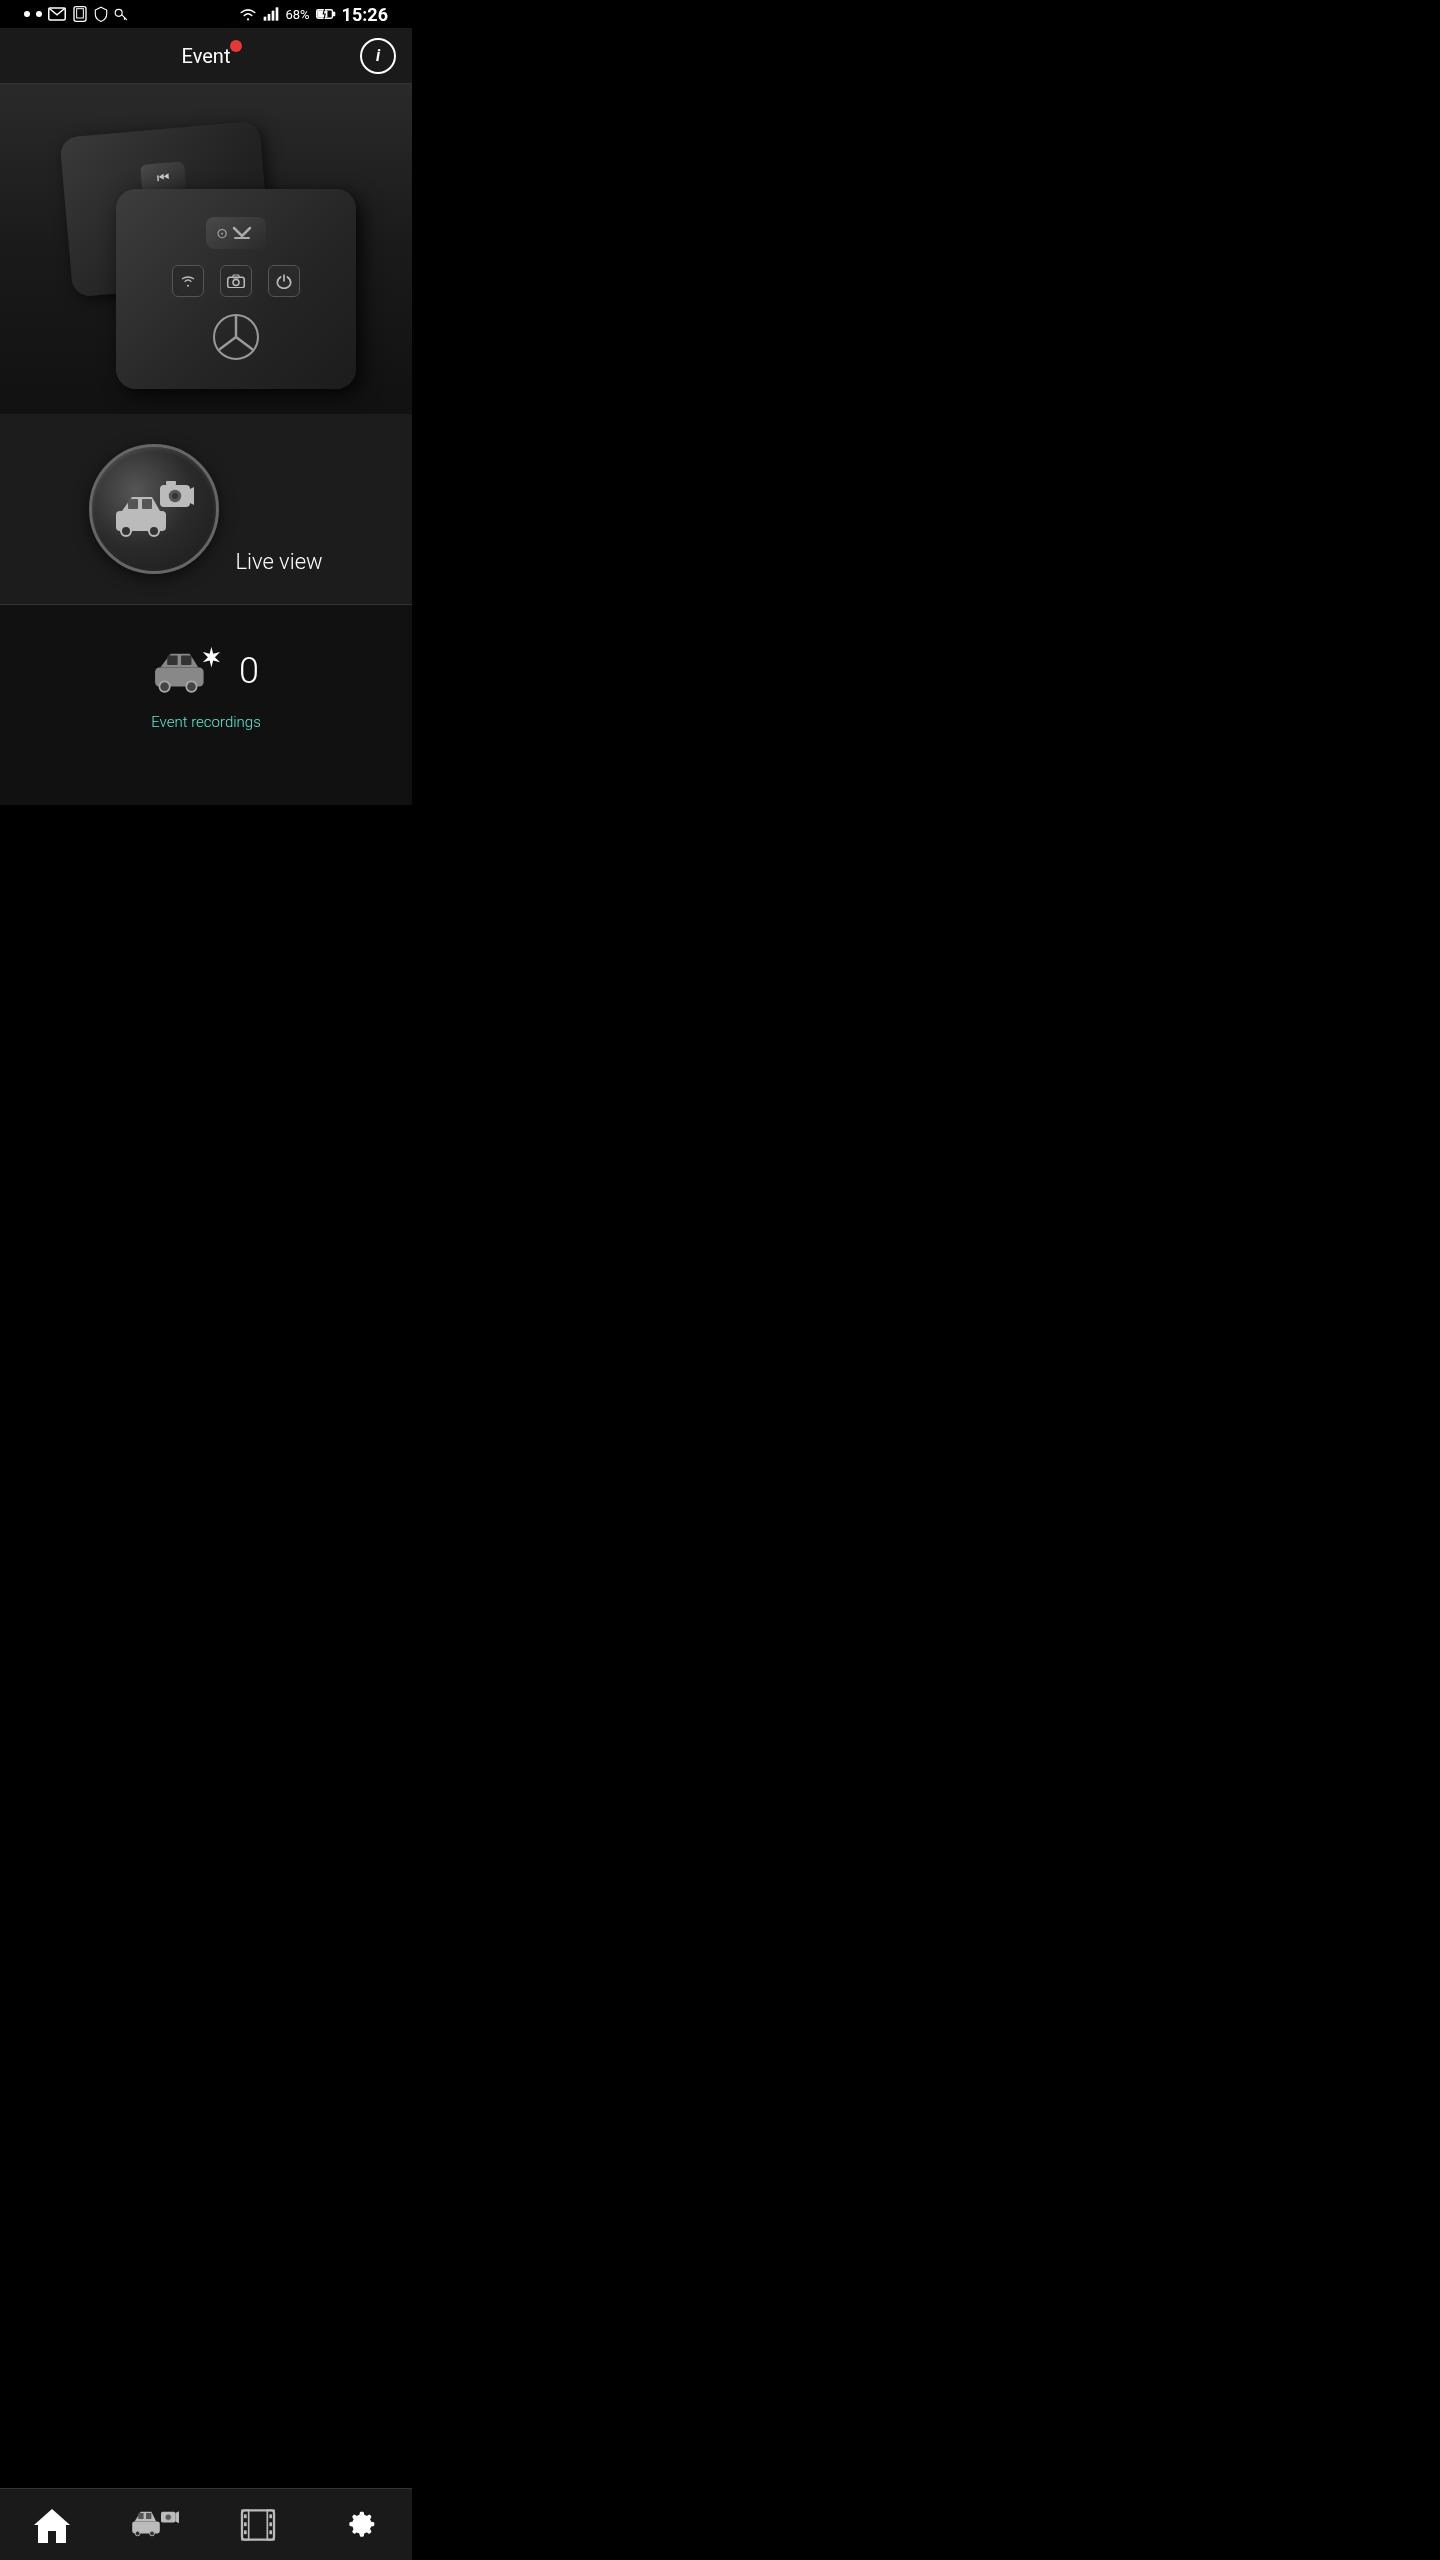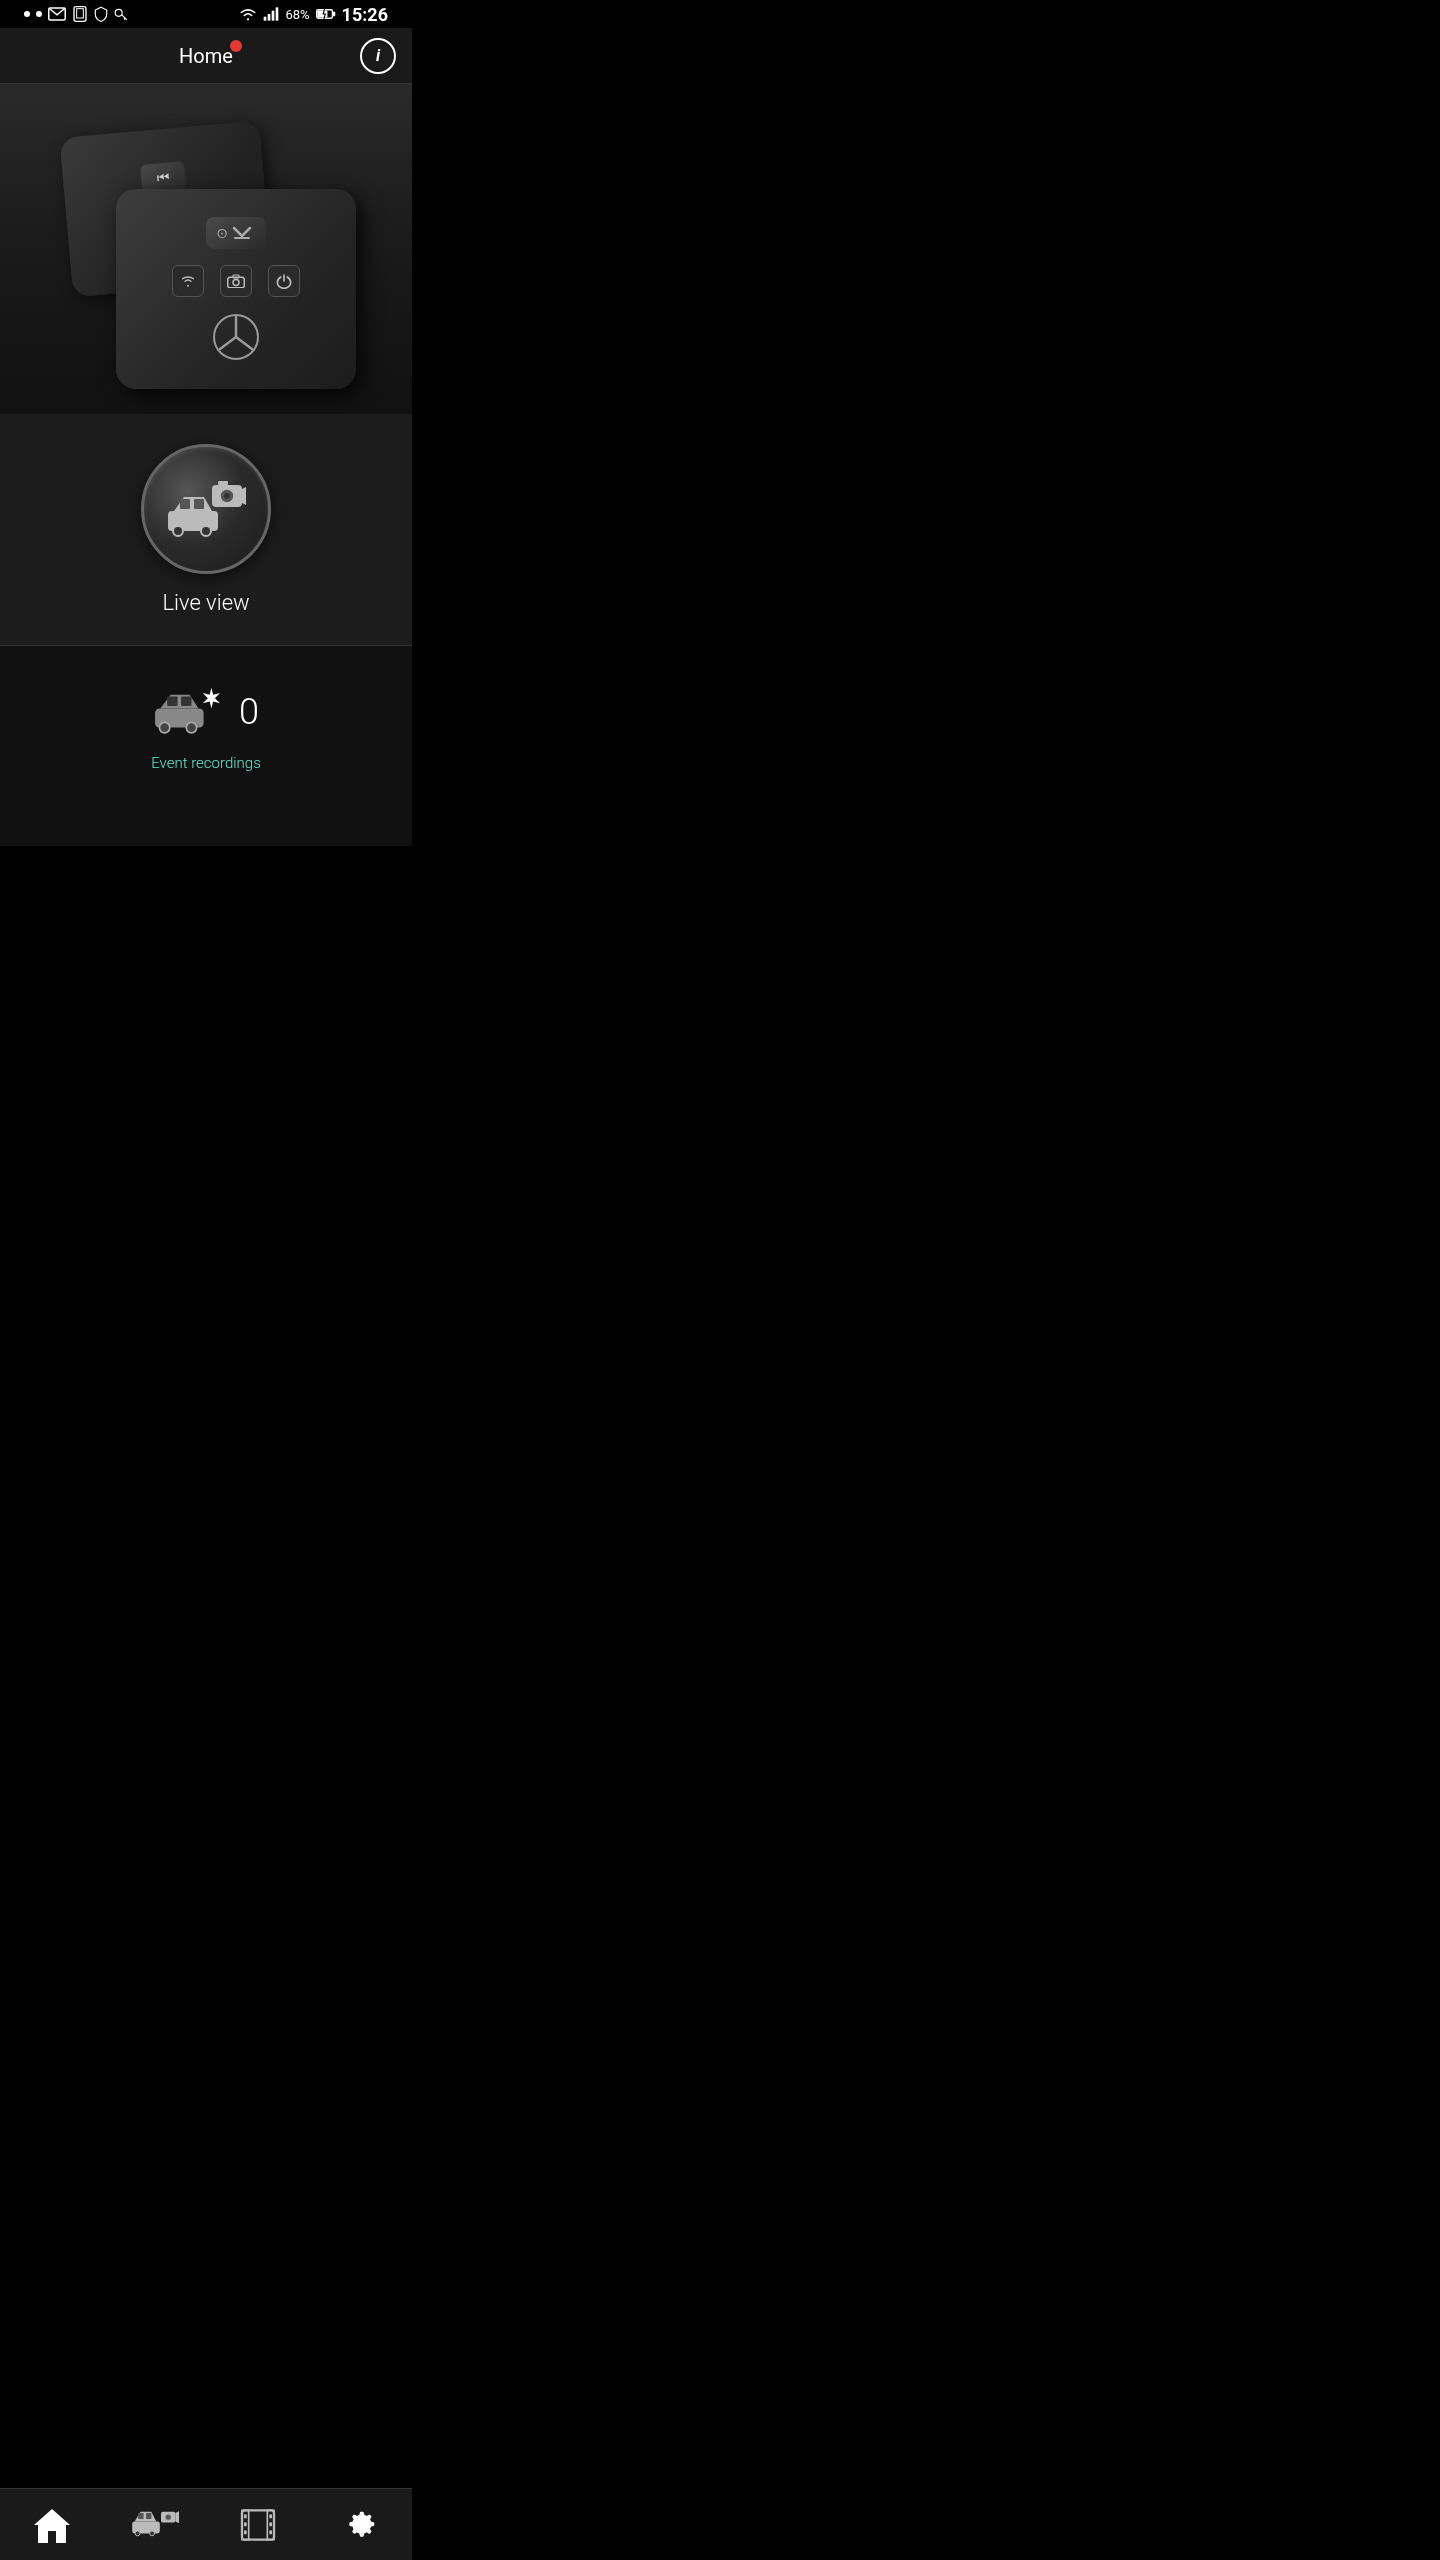--- a/index.html
+++ b/index.html
@@ -202,22 +202,21 @@
       background: #1c1c1c;
       padding: 30px 20px;
       display: flex;
       align-items: center;
       justify-content: space-around;
       border-bottom: 1px solid #333;
     }
 
     .action-item {
       display: flex;
-      flex-direction: column;
-      align-items: center;
+      align-items: flex-end;
       gap: 16px;
       cursor: pointer;
     }
 
     .action-circle {
       width: 130px;
       height: 130px;
       border-radius: 50%;
       background: radial-gradient(circle at 35% 35%, #555 0%, #2a2a2a 50%, #1a1a1a 100%);
       border: 3px solid #666;
@@ -356,21 +355,21 @@
       <rect x="23" y="5" width="4" height="6" rx="1" fill="white"></rect>
       <rect x="2" y="3" width="14" height="10" rx="1" fill="white"></rect>
       <path d="M12,1 L10,8 L13,8 L11,15" fill="none" stroke="black" stroke-width="1.5"></path>
     </svg>
     <span style="font-weight:700; font-size:18px;">15:26</span>
   </div>
 </div>
 
 <div class="header">
   <div class="header-dot"></div>
-  <span class="header-title">Home</span>
+  <span class="header-title">Event</span>
   <div class="info-btn">
     <span>i</span>
   </div>
 </div>
 
 <div class="hero-section">
   <div class="device-container">
 
     <div class="device-back">
       <div class="play-btn"></div>

